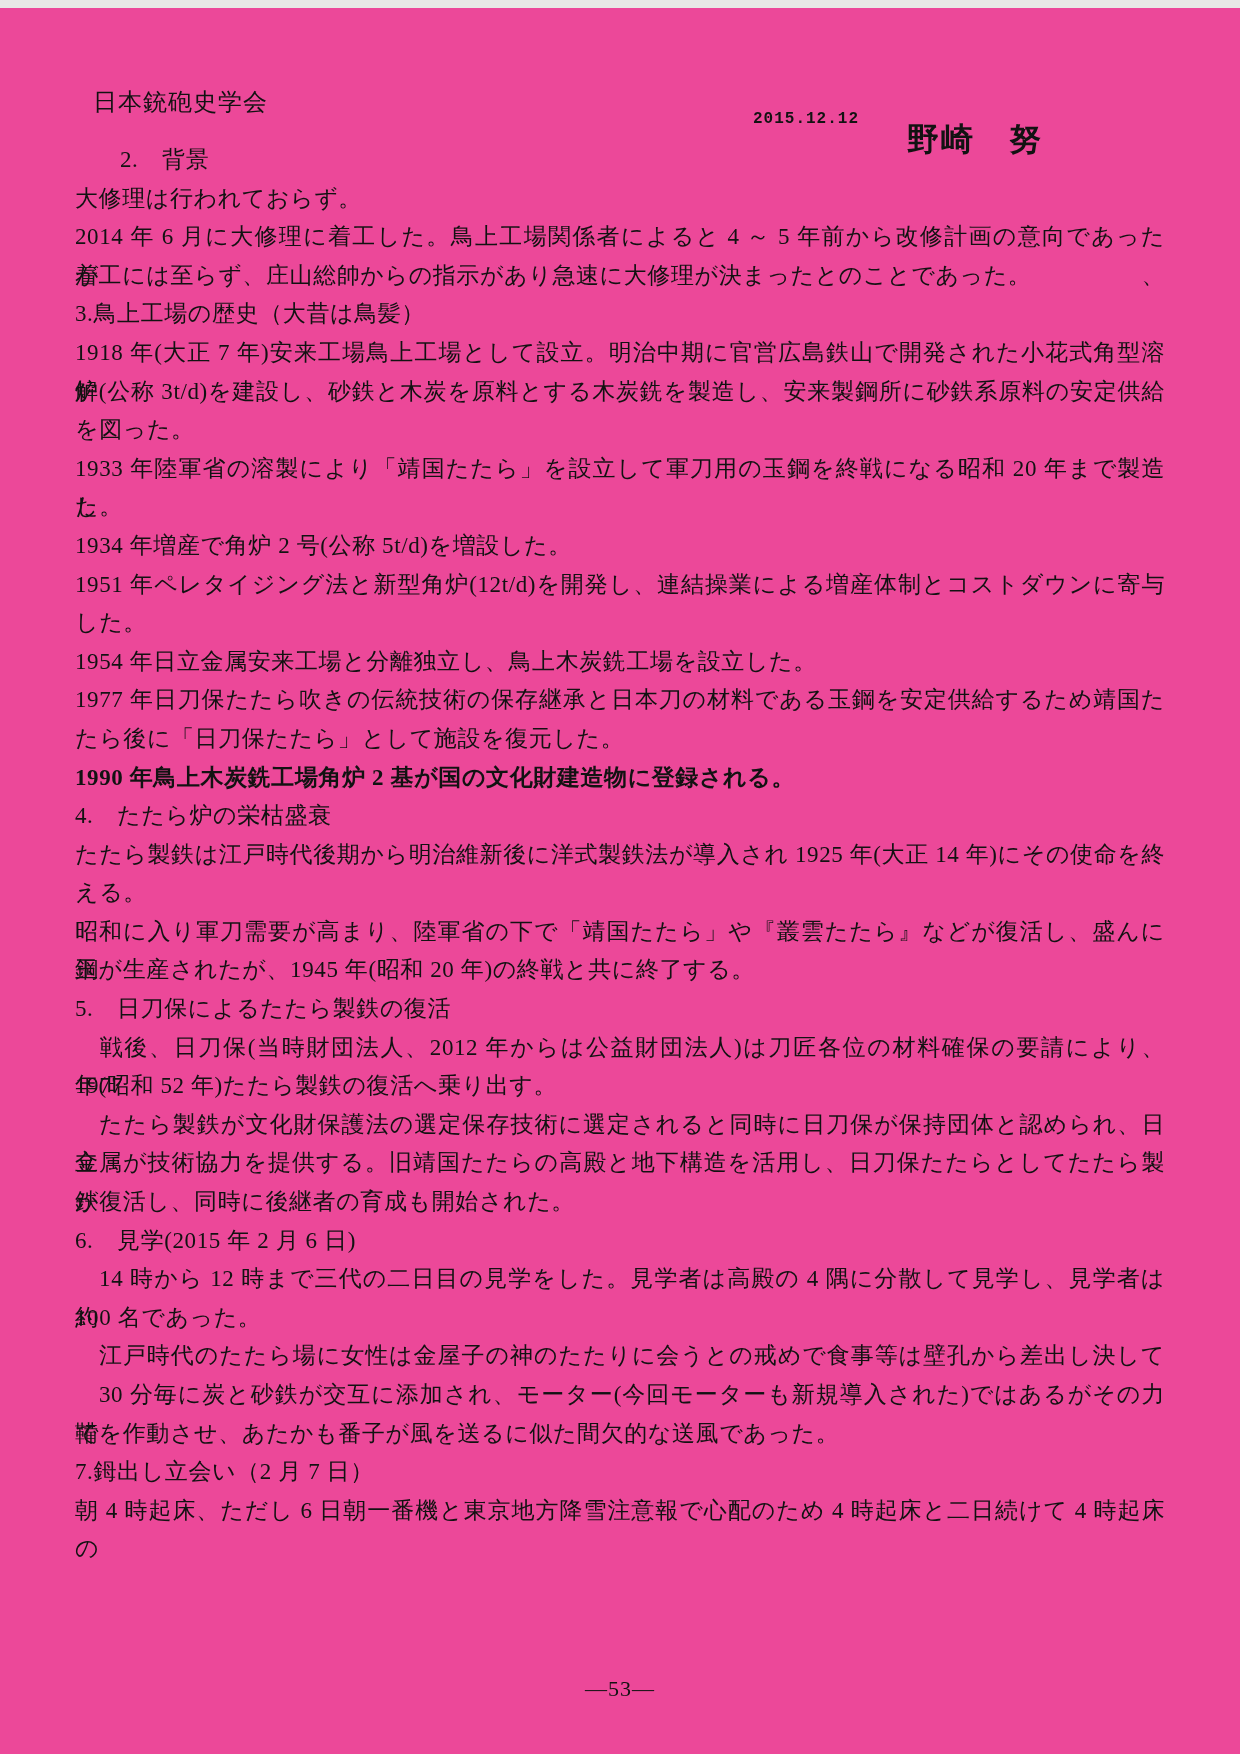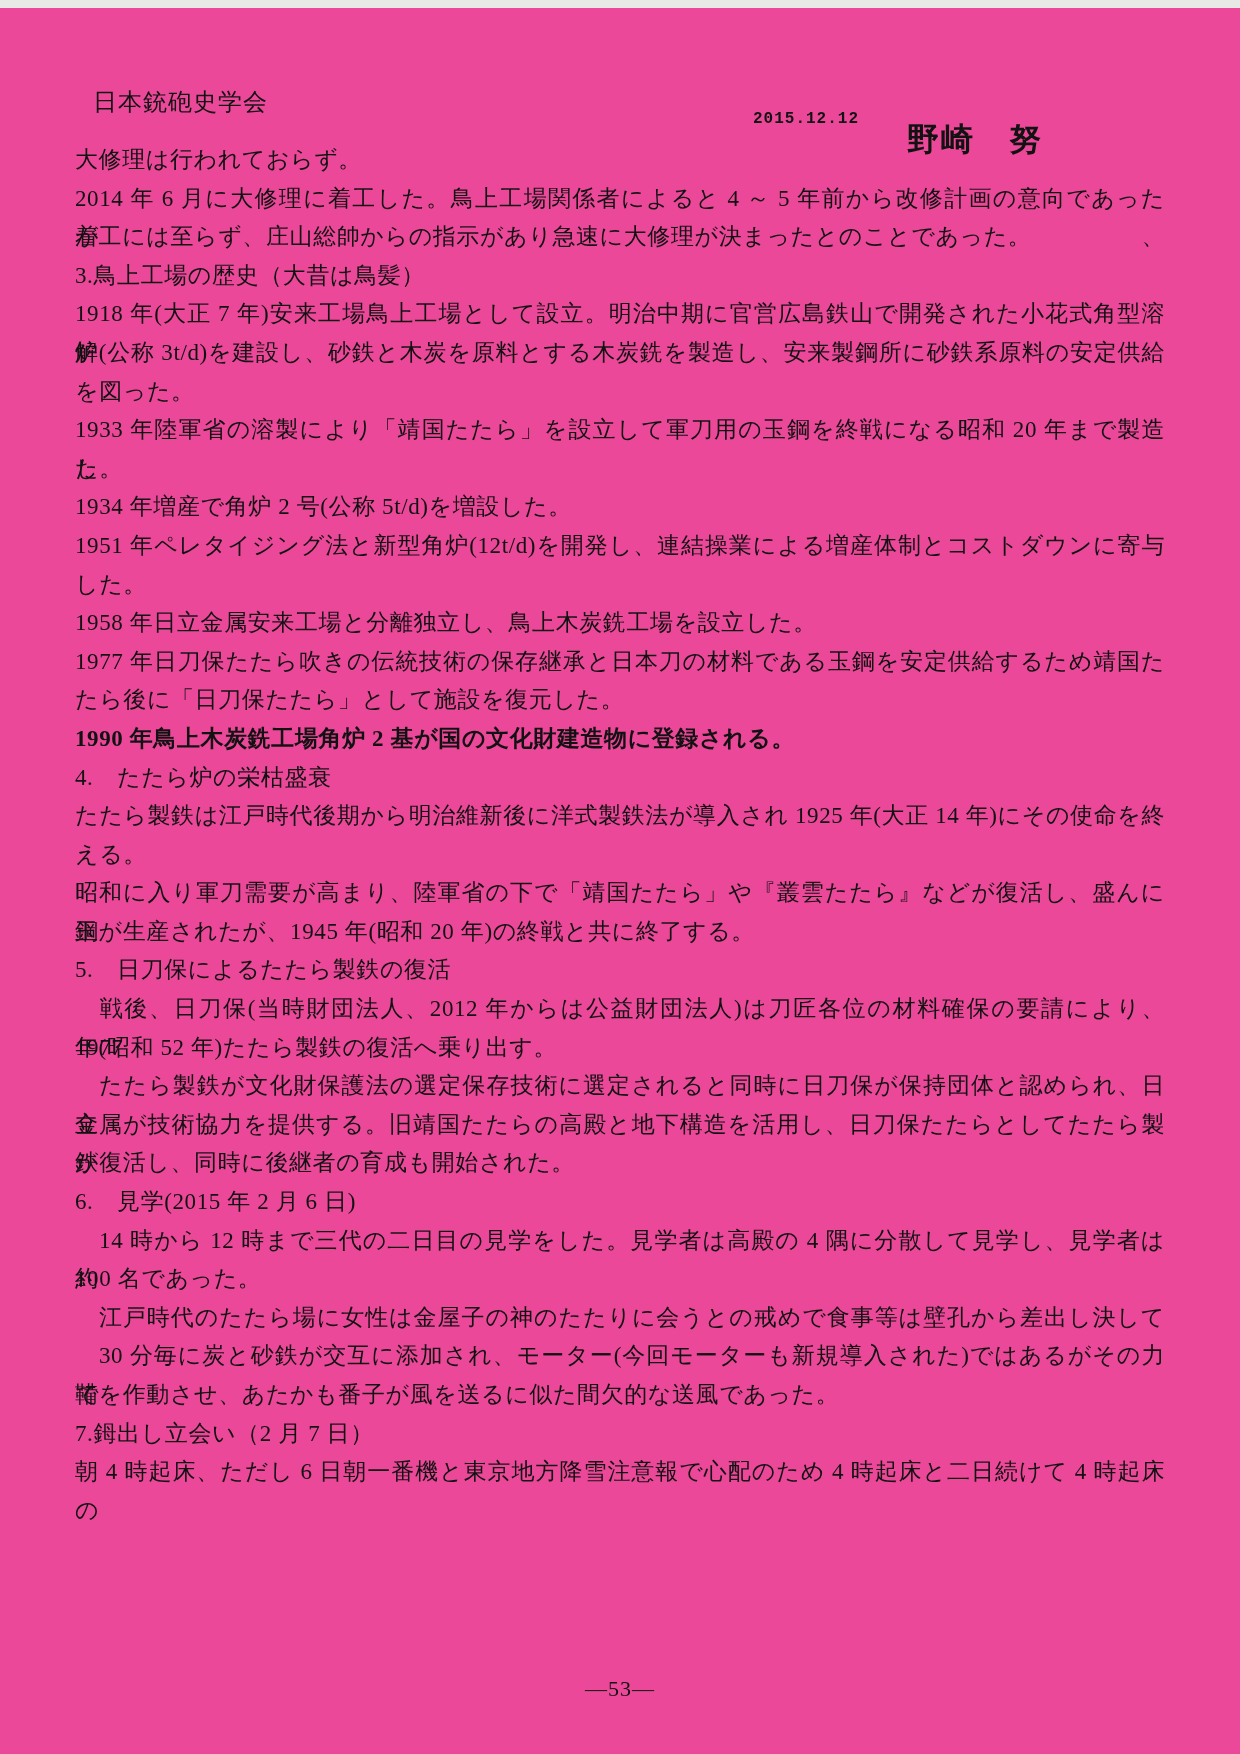--- a/index.html
+++ b/index.html
@@ -97,33 +97,34 @@
 
 <div class="page">
   <div class="society">日本銃砲史学会</div>
 
   <div class="title-row">
     <span class="date">2015.12.12</span>
     <span class="author">野崎　努</span>
   </div>
 
   <div class="doc-body" id="doc-body">
+      <div class="doc-line" style="padding-left: 45px;">2.　背景</div>
       <div class="doc-line">大修理は行われておらず。</div>
       <div class="doc-line fill">2014 年 6 月に大修理に着工した。鳥上工場関係者によると 4 ～ 5 年前から改修計画の意向であったが、</div>
       <div class="doc-line">着工には至らず、庄山総帥からの指示があり急速に大修理が決まったとのことであった。</div>
       <div class="doc-line">3.鳥上工場の歴史（大昔は鳥髪）</div>
       <div class="doc-line fill">1918 年(大正 7 年)安来工場鳥上工場として設立。明治中期に官営広島鉄山で開発された小花式角型溶解</div>
       <div class="doc-line fill">炉(公称 3t/d)を建設し、砂鉄と木炭を原料とする木炭銑を製造し、安来製鋼所に砂鉄系原料の安定供給</div>
       <div class="doc-line">を図った。</div>
       <div class="doc-line fill">1933 年陸軍省の溶製により「靖国たたら」を設立して軍刀用の玉鋼を終戦になる昭和 20 年まで製造し</div>
       <div class="doc-line">た。</div>
       <div class="doc-line">1934 年増産で角炉 2 号(公称 5t/d)を増設した。</div>
       <div class="doc-line fill">1951 年ペレタイジング法と新型角炉(12t/d)を開発し、連結操業による増産体制とコストダウンに寄与</div>
       <div class="doc-line">した。</div>
-      <div class="doc-line">1958 年日立金属安来工場と分離独立し、鳥上木炭銑工場を設立した。</div>
+      <div class="doc-line">1954 年日立金属安来工場と分離独立し、鳥上木炭銑工場を設立した。</div>
       <div class="doc-line fill">1977 年日刀保たたら吹きの伝統技術の保存継承と日本刀の材料である玉鋼を安定供給するため靖国た</div>
       <div class="doc-line">たら後に「日刀保たたら」として施設を復元した。</div>
       <div class="doc-line bold">1990 年鳥上木炭銑工場角炉 2 基が国の文化財建造物に登録される。</div>
       <div class="doc-line">4.　たたら炉の栄枯盛衰</div>
       <div class="doc-line fill">たたら製鉄は江戸時代後期から明治維新後に洋式製鉄法が導入され 1925 年(大正 14 年)にその使命を終</div>
       <div class="doc-line">える。</div>
       <div class="doc-line fill">昭和に入り軍刀需要が高まり、陸軍省の下で「靖国たたら」や『叢雲たたら』などが復活し、盛んに玉</div>
       <div class="doc-line">鋼が生産されたが、1945 年(昭和 20 年)の終戦と共に終了する。</div>
       <div class="doc-line">5.　日刀保によるたたら製鉄の復活</div>
       <div class="doc-line fill">　戦後、日刀保(当時財団法人、2012 年からは公益財団法人)は刀匠各位の材料確保の要請により、1977</div>

